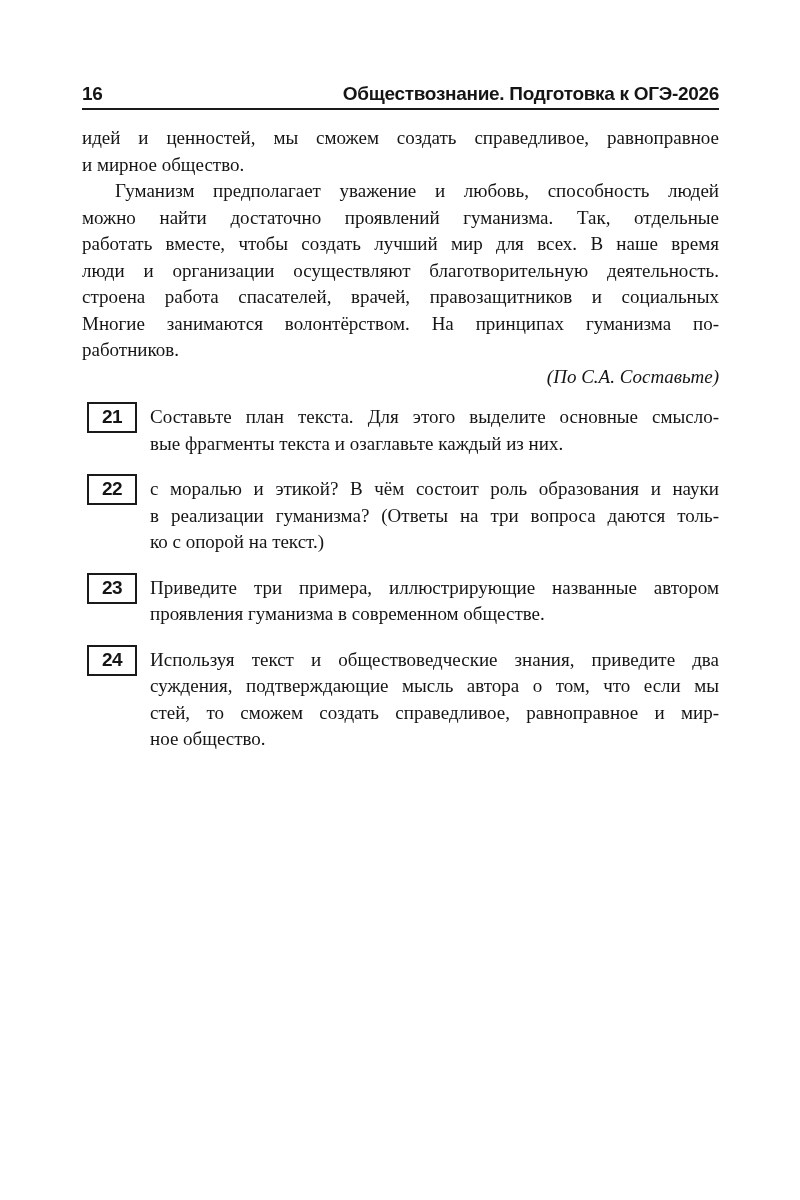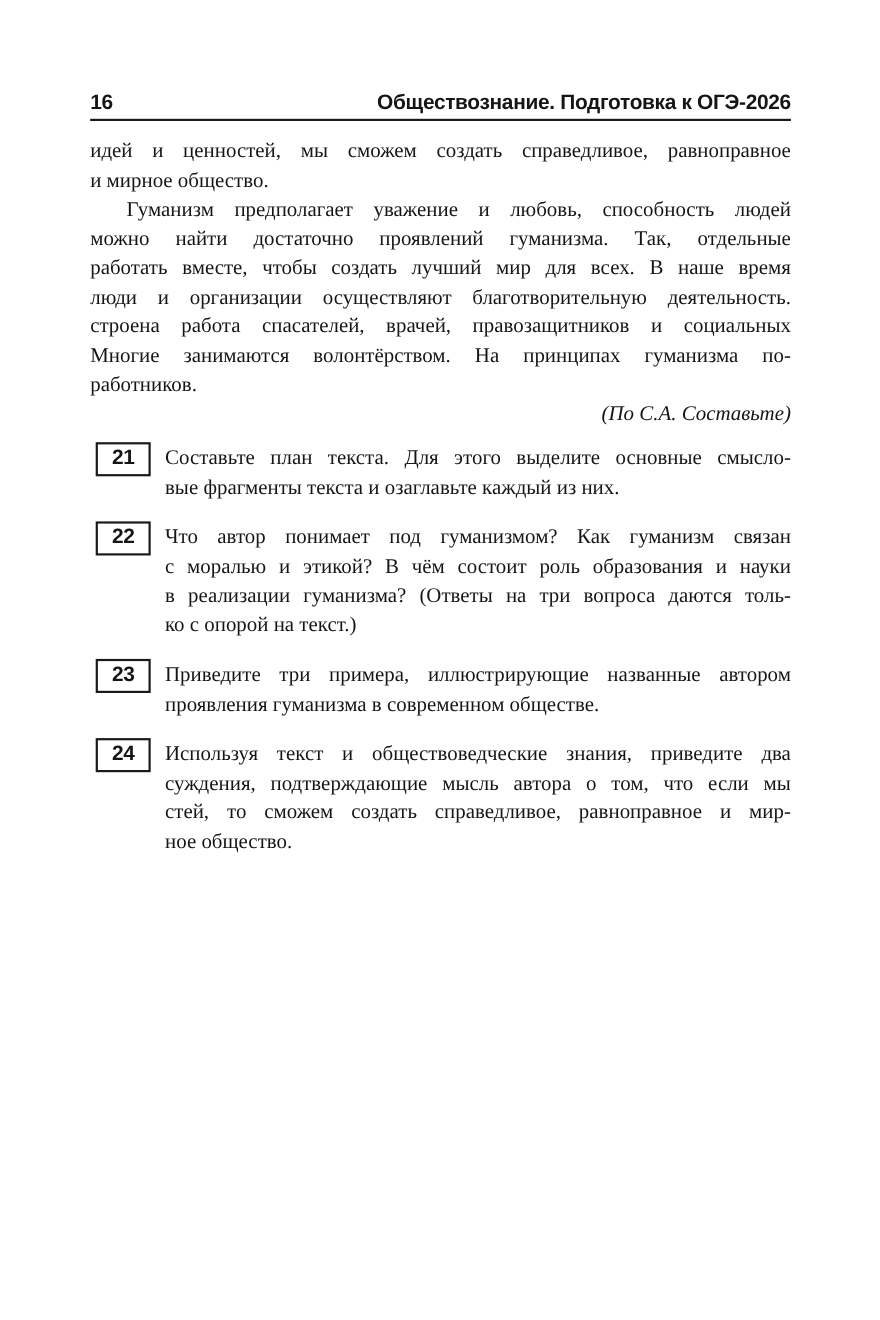--- a/index.html
+++ b/index.html
@@ -110,21 +110,20 @@
         <div class="task-num">21</div>
         <div class="task-text">
             <div class="tline">Составьте план текста. Для этого выделите основные смысло-</div>
             <div class="tline tline-last">вые фрагменты текста и озаглавьте каждый из них.</div>
           </div>
       </div>
 
       <div class="task">
         <div class="task-num">22</div>
         <div class="task-text">
-            <div class="tline">Что автор понимает под гуманизмом? Как гуманизм связан</div>
             <div class="tline">с моралью и этикой? В чём состоит роль образования и науки</div>
             <div class="tline">в реализации гуманизма? (Ответы на три вопроса даются толь-</div>
             <div class="tline tline-last">ко с опорой на текст.)</div>
           </div>
       </div>
 
       <div class="task">
         <div class="task-num">23</div>
         <div class="task-text">
             <div class="tline">Приведите три примера, иллюстрирующие названные автором</div>

